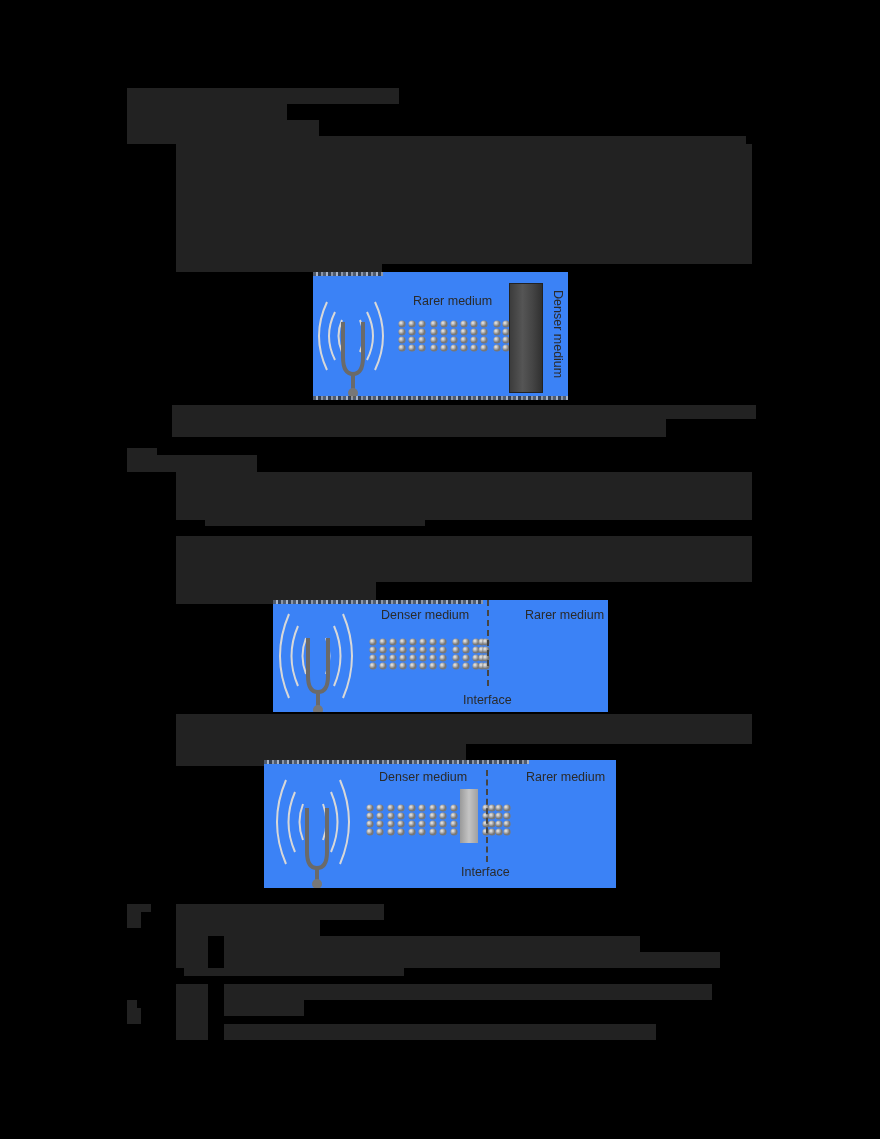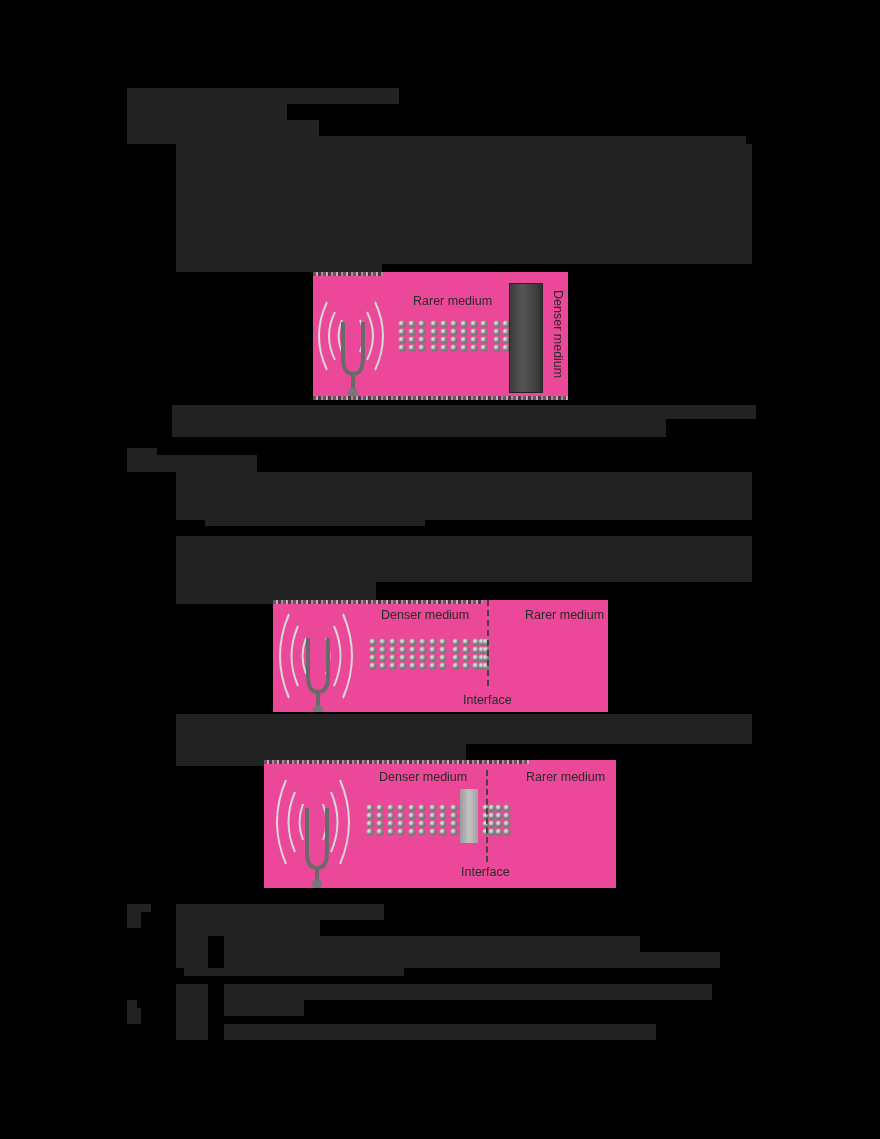--- a/index.html
+++ b/index.html
@@ -1,19 +1,19 @@
 <!DOCTYPE html>
 <html><head>
 <meta charset="utf-8">
 <style>
   html, body { margin:0; padding:0; }
   body { width:880px; height:1139px; background:#000; position:relative; overflow:hidden;
          font-family:"Liberation Sans", sans-serif; }
   .r { position:absolute; background:#222222; }
-  .fig { position:absolute; background:#ec4899; overflow:hidden; }
+  .fig { position:absolute; background:#3b82f6; overflow:hidden; }
   .fig .lbl { position:absolute; color:#2a2a2a; font-size:12.5px; white-space:nowrap;
               font-family:"Liberation Sans", sans-serif; }
   .noise { position:absolute; height:6px;
            background:repeating-linear-gradient(90deg,#555 0 3px,#bbb 3px 5px,#333 5px 8px,#999 8px 10px); opacity:.85; }
   .waves { position:absolute; }
   .dots { position:absolute; }
 </style>
 </head>
 <body>
 

